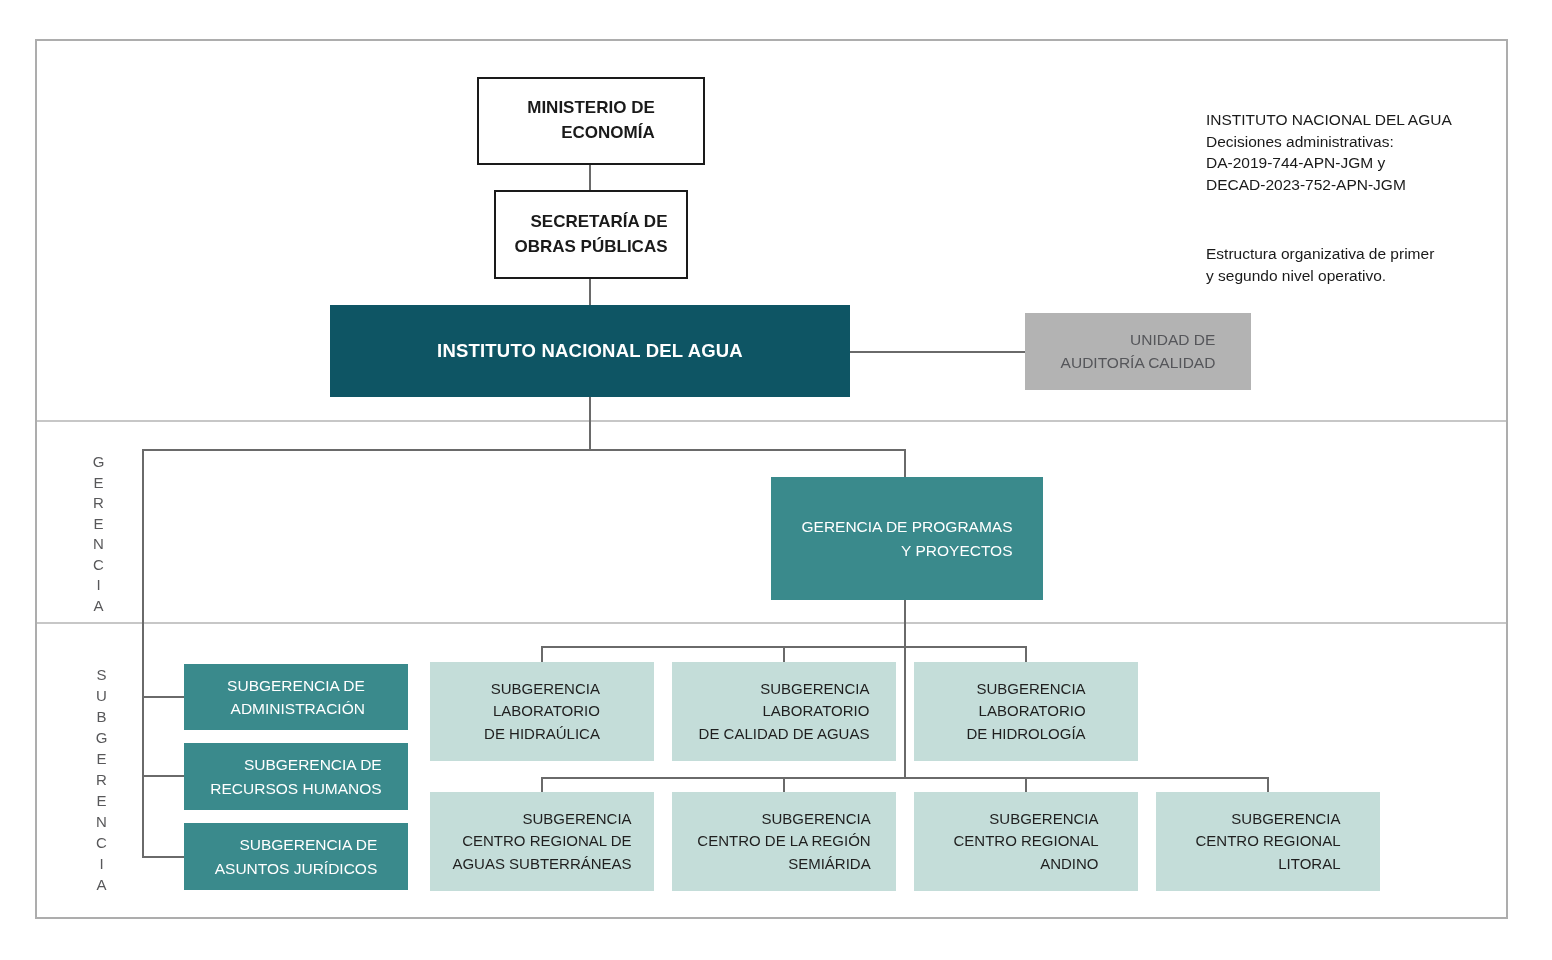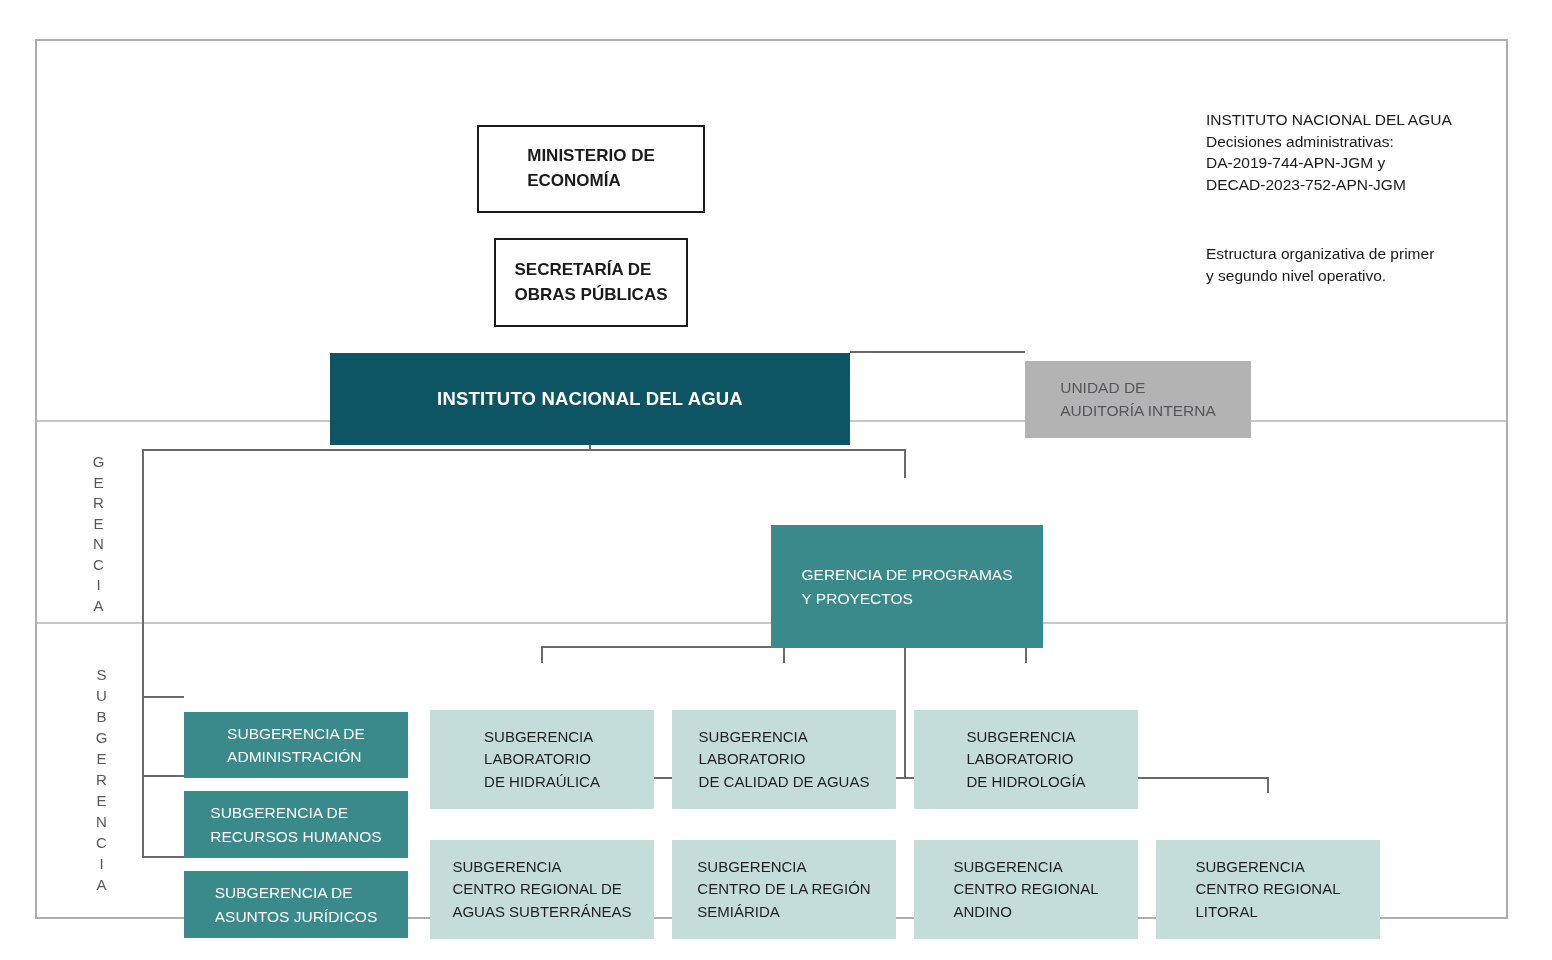--- a/index.html
+++ b/index.html
@@ -29,25 +29,24 @@
     left: 37px;
     width: 1469px;
     height: 0;
     border-top: 2px solid #C7C7C7;
   }
   .node {
     position: absolute;
     display: flex;
     align-items: center;
     justify-content: center;
-    text-align: left;
+    text-align: right;
     white-space: pre-line;
     box-sizing: border-box;
     line-height: 1.35;
-    margin-top: 48px;
   }
   .outline-box {
     background: #ffffff;
     border: 2.5px solid #1A1A1A;
     color: #1A1A1A;
     font-weight: bold;
     font-size: 17px;
     line-height: 1.45;
   }
   .dark-box {
@@ -140,21 +139,21 @@
   <div class="vline" style="left:783px; top:777px; height:16px;"></div>
   <div class="vline" style="left:1025px; top:777px; height:16px;"></div>
   <div class="vline" style="left:1267px; top:777px; height:16px;"></div>
 
   <div class="node outline-box" style="left:477px; top:77px; width:228px; height:88px;">MINISTERIO DE
 ECONOMÍA</div>
   <div class="node outline-box" style="left:494px; top:190px; width:194px; height:89px;">SECRETARÍA DE
 OBRAS PÚBLICAS</div>
   <div class="node dark-box" style="left:330px; top:305px; width:520px; height:92px;">INSTITUTO NACIONAL DEL AGUA</div>
   <div class="node gray-box" style="left:1025px; top:313px; width:226px; height:77px;">UNIDAD DE
-AUDITORÍA INTERNA</div>
+AUDITORÍA CALIDAD</div>
 
   <div class="node mid-box" style="left:771px; top:477px; width:272px; height:123px;">GERENCIA DE PROGRAMAS
 Y PROYECTOS</div>
 
   <div class="node mid-box" style="left:184px; top:664px; width:224px; height:66px;">SUBGERENCIA DE
 ADMINISTRACIÓN</div>
   <div class="node mid-box" style="left:184px; top:743px; width:224px; height:67px;">SUBGERENCIA DE
 RECURSOS HUMANOS</div>
   <div class="node mid-box" style="left:184px; top:823px; width:224px; height:67px;">SUBGERENCIA DE
 ASUNTOS JURÍDICOS</div>

